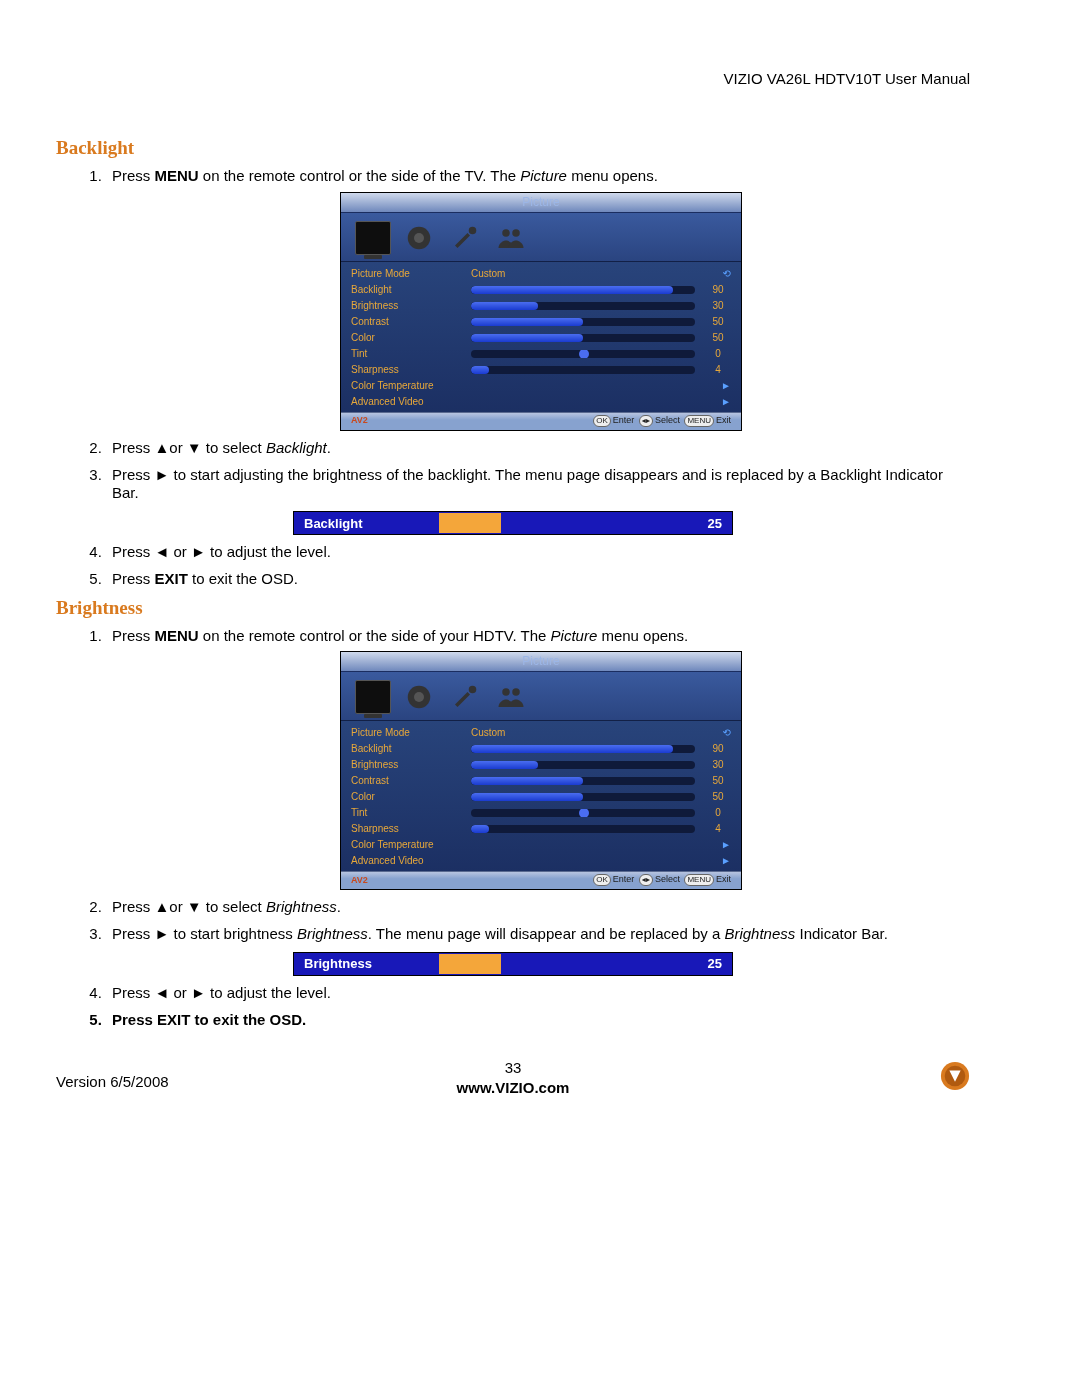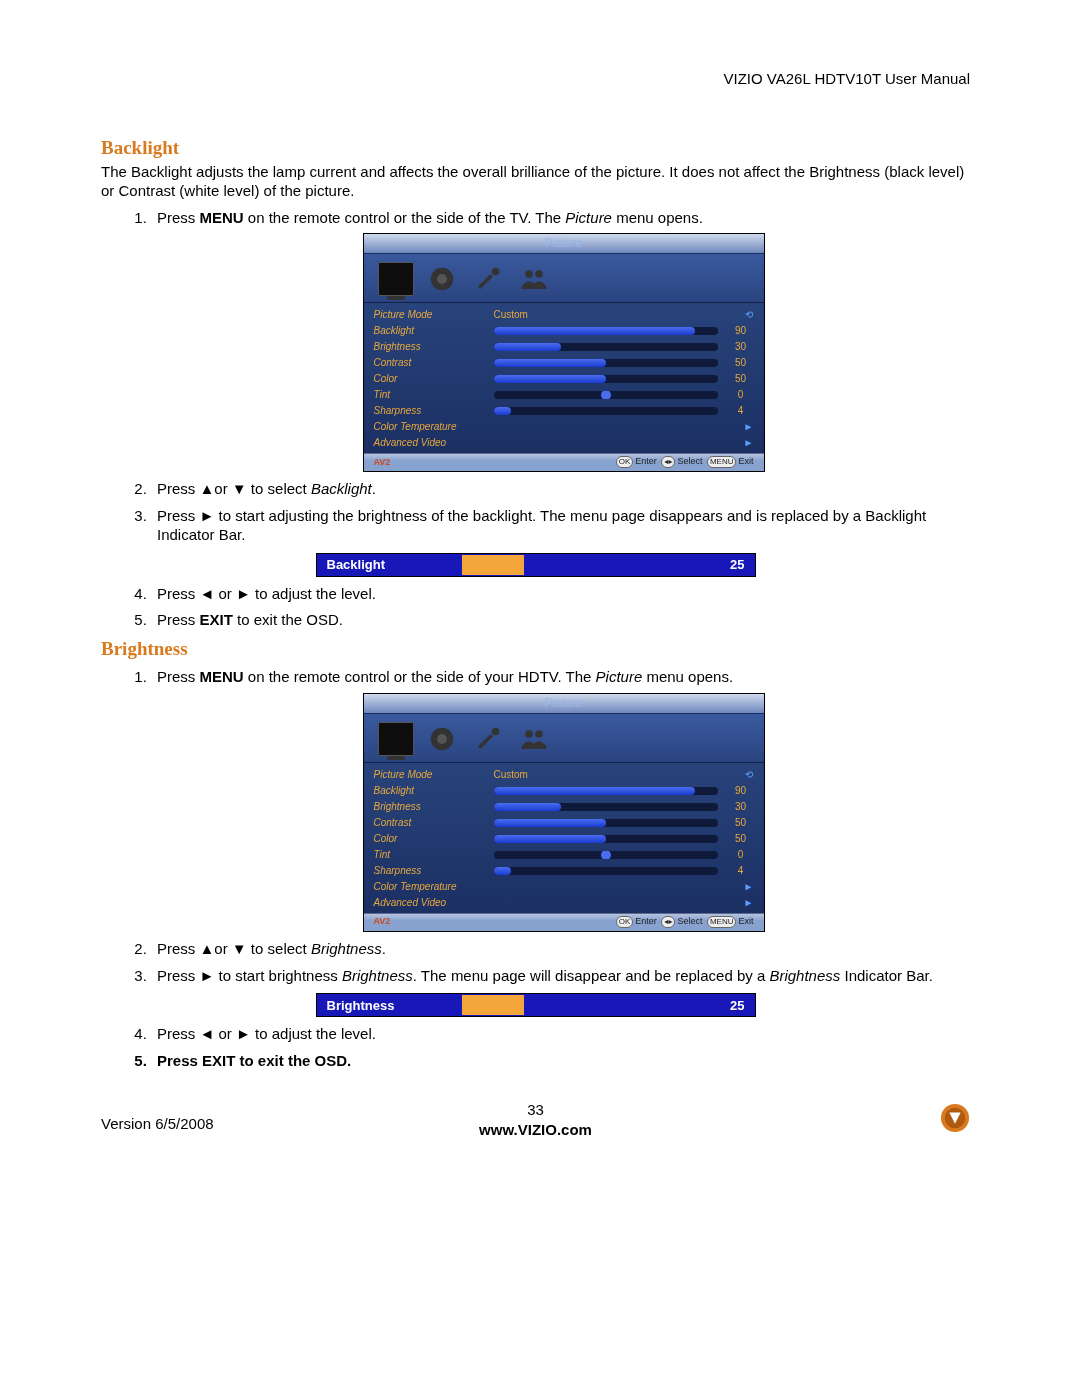--- a/index.html
+++ b/index.html
@@ -6,21 +6,21 @@
     margin: 0;
     padding: 0;
     background: #fff;
     font-family: Arial, Helvetica, sans-serif;
     font-size: 15px;
     color: #000;
     width: 1080px;
   }
   .page {
     width: 1080px;
-    padding: 70px 110px 40px 101px;
+    padding: 70px 110px 40px 56px;
     box-sizing: border-box;
     position: relative;
   }
   .header-right {
     text-align: right;
     font-size: 15px;
     margin-bottom: 50px;
   }
   h2.section {
     font-family: "Times New Roman", Times, serif;
@@ -97,21 +97,20 @@
   .osd-rows { padding: 4px 10px 2px 10px; }
   .osd-row {
     display: flex;
     align-items: center;
     height: 16px;
     font-size: 10px;
   }
   .osd-row .label {
     width: 120px;
     color: #e8a83a;
-    font-style: italic;
   }
   .osd-row .bar {
     flex: 1;
     height: 8px;
     background: #0f1a3a;
     border-radius: 4px;
     position: relative;
     margin-right: 10px;
     overflow: hidden;
   }
@@ -221,21 +220,20 @@
   .logo-svg { width:30px; height:30px; }
 </style>
 </head>
 <body>
 
 <div class="page">
 
   <div class="header-right">VIZIO VA26L HDTV10T User Manual</div>
 
   <h2 class="section">Backlight</h2>
-  <p class="body">The Backlight adjusts the lamp current and affects the overall brilliance of the picture. It does not affect the Brightness (black level) or Contrast (white level) of the picture.</p>
 
   <ol class="steps">
     <li>
       <span>Press </span><span class="bold">MENU</span><span> on the remote control or the side of the TV. The </span><span class="italic">Picture</span><span> menu opens.</span>
 
       
       <div class="osd-wrap">
         <div class="osd">
           <div class="osd-title">Picture</div>
           <div class="osd-icons">

